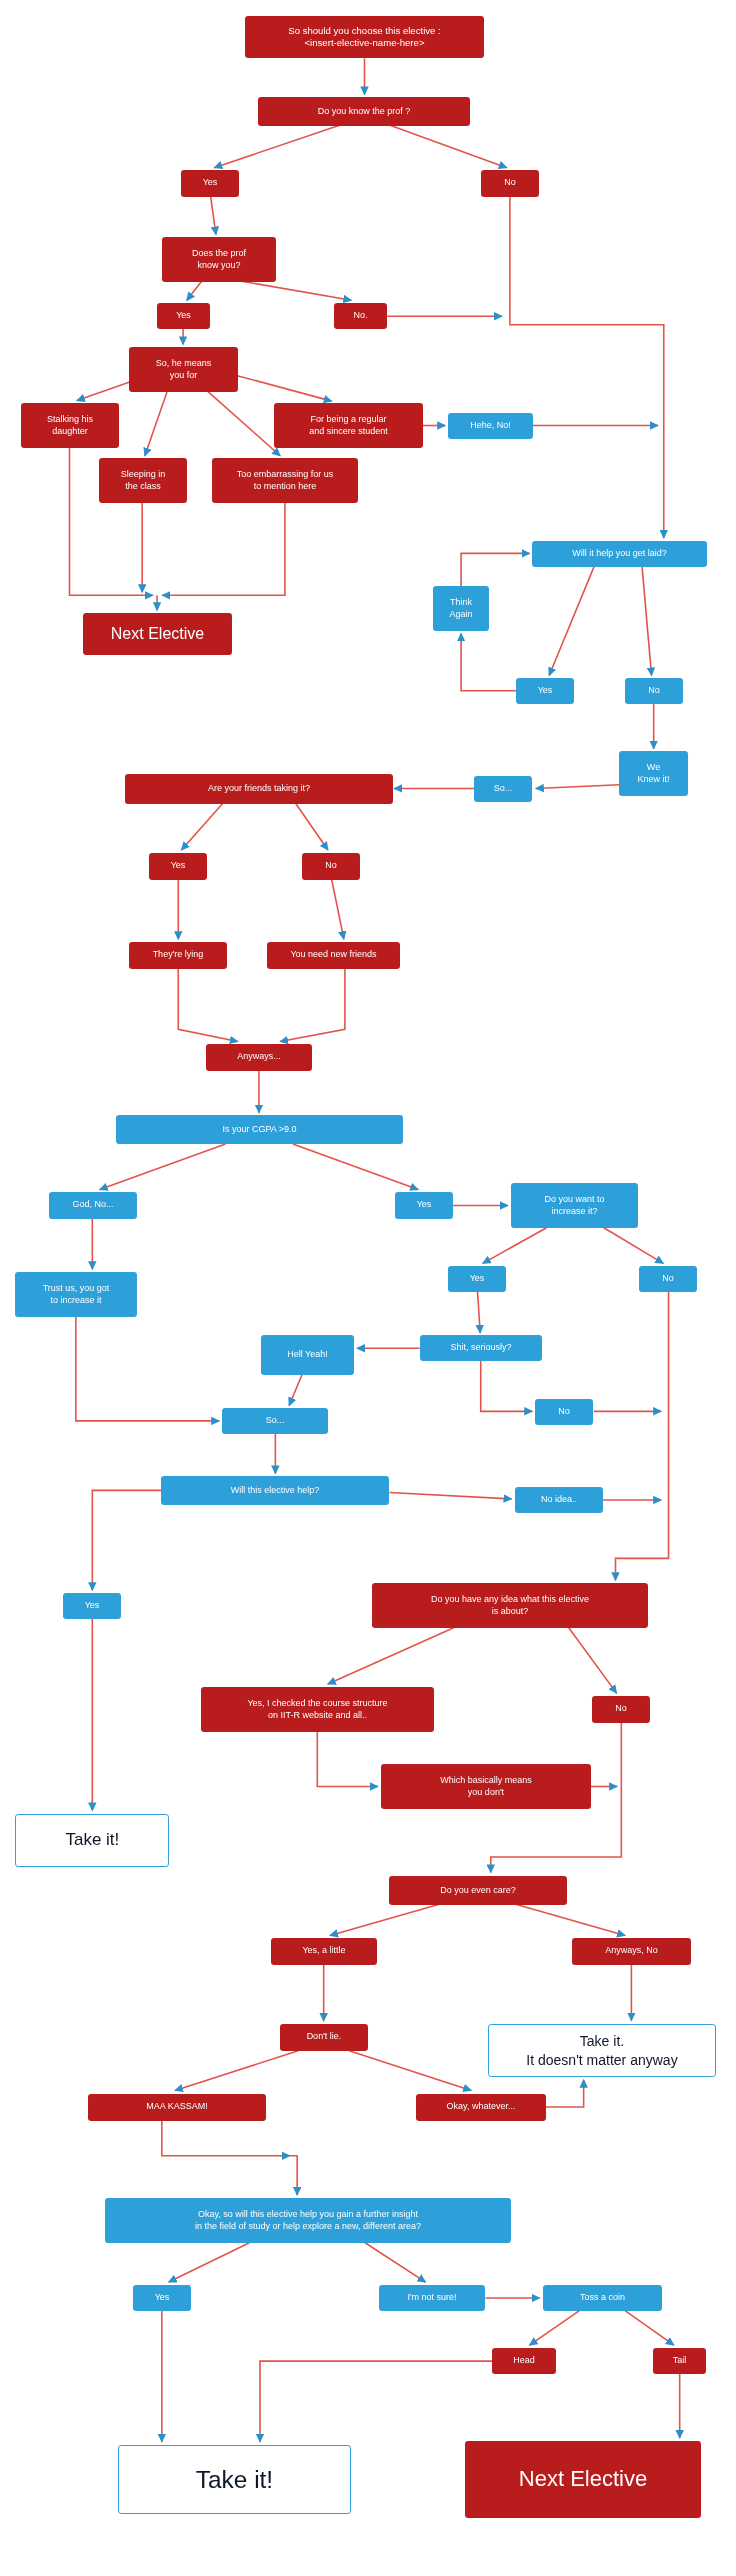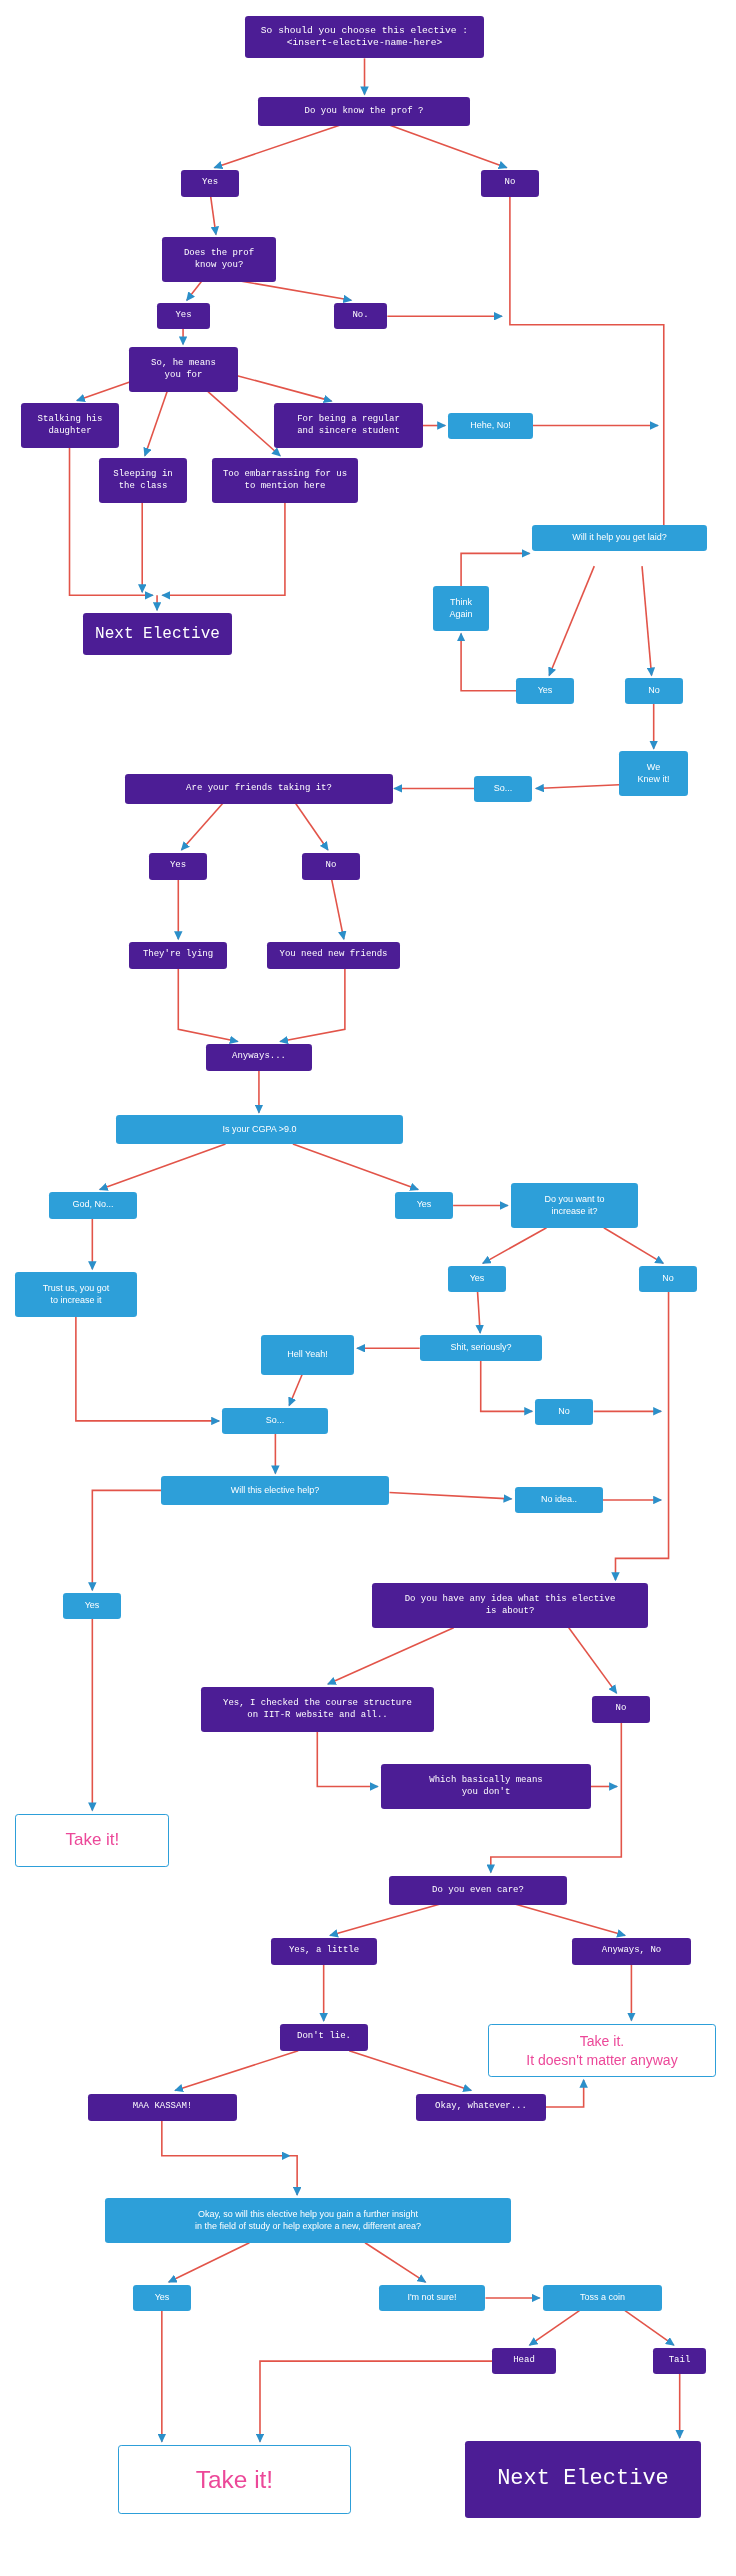--- a/index.html
+++ b/index.html
@@ -11,23 +11,23 @@
     position:absolute;
     display:flex; align-items:center; justify-content:center;
     text-align:center;
     color:#ffffff;
     border-radius:3.2px;
     font-size:9px; line-height:1.3;
     padding:2.1px 5.3px; box-sizing:border-box;
     white-space:pre-line;
     z-index:2;
   }
-  .red  {background:#4c1d95;font-family:Liberation Mono, monospace;}
+  .red  {background:#b91c1c;}
   .blue {background:#2D9FD9;}
-  .outline {background:#ffffff; border:1.6px solid #2D9FD9; color:#ec4899;}
+  .outline {background:#ffffff; border:1.6px solid #2D9FD9; color:#0f172a;}
   .fs18 {font-size:9.6px;}
   .fs26 {font-size:14px;}
   .fs30 {font-size:16px;}
   .fs32 {font-size:17px;}
   .fs42 {font-size:22px;}
   .fs46 {font-size:24.4px;}
 </style>
 </head>
 <body>
 
@@ -129,21 +129,21 @@
 you for</div>
   <div class="node red" style="left:21px;top:403px;width:98px;height:45px">Stalking his
 daughter</div>
   <div class="node red" style="left:274px;top:403px;width:149px;height:45px">For being a regular
 and sincere student</div>
   <div class="node blue" style="left:448px;top:413px;width:85px;height:25.5px">Hehe, No!</div>
   <div class="node red" style="left:99px;top:458px;width:88px;height:45px">Sleeping in
 the class</div>
   <div class="node red" style="left:212px;top:458px;width:146px;height:45px">Too embarrassing for us
 to mention here</div>
-  <div class="node blue" style="left:532px;top:525px;width:175px;height:25.5px">Will it help you get laid?</div>
+  <div class="node blue" style="left:532px;top:541px;width:175px;height:25.5px">Will it help you get laid?</div>
   <div class="node blue" style="left:433px;top:586px;width:56px;height:45px">Think
 Again</div>
   <div class="node red fs30" style="left:83px;top:613px;width:149px;height:42px">Next Elective</div>
   <div class="node blue" style="left:516px;top:678px;width:58px;height:25.5px">Yes</div>
   <div class="node blue" style="left:625px;top:678px;width:58px;height:25.5px">No</div>
   <div class="node blue" style="left:619px;top:751px;width:69px;height:45px">We
 Knew it!</div>
   <div class="node blue" style="left:474px;top:776px;width:58px;height:25.5px">So...</div>
   <div class="node red" style="left:125px;top:774px;width:268px;height:30px">Are your friends taking it?</div>
   <div class="node red" style="left:149px;top:853px;width:58px;height:26.5px">Yes</div>
@@ -174,21 +174,21 @@
   <div class="node red" style="left:592px;top:1696px;width:58px;height:26.5px">No</div>
   <div class="node red" style="left:381px;top:1764px;width:210px;height:45px">Which basically means
 you don't</div>
   <div class="node outline fs32" style="left:15.4px;top:1814px;width:154px;height:53px">Take it!</div>
   <div class="node red" style="left:389px;top:1876px;width:178px;height:29px">Do you even care?</div>
   <div class="node red" style="left:271px;top:1938px;width:106px;height:26.5px">Yes, a little</div>
   <div class="node red" style="left:572px;top:1938px;width:119px;height:26.5px">Anyways, No</div>
   <div class="node red" style="left:280px;top:2024px;width:88px;height:26.5px">Don't lie.</div>
   <div class="node outline fs26" style="left:488px;top:2024px;width:228px;height:53px">Take it.
 It doesn't matter anyway</div>
-  <div class="node red" style="left:88px;top:2094px;width:149px;height:26.5px">MAA KASSAM!</div>
+  <div class="node red" style="left:88px;top:2094px;width:178px;height:26.5px">MAA KASSAM!</div>
   <div class="node red" style="left:416px;top:2094px;width:130px;height:26.5px">Okay, whatever...</div>
   <div class="node blue" style="left:105px;top:2198px;width:406px;height:45px">Okay, so will this elective help you gain a further insight
 in the field of study or help explore a new,  different area?</div>
   <div class="node blue" style="left:133px;top:2285px;width:58px;height:25.5px">Yes</div>
   <div class="node blue" style="left:379px;top:2285px;width:106px;height:25.5px">I'm not sure!</div>
   <div class="node blue" style="left:543px;top:2285px;width:119px;height:25.5px">Toss a coin</div>
   <div class="node red" style="left:492px;top:2348px;width:64px;height:25.5px">Head</div>
   <div class="node red" style="left:653px;top:2348px;width:53px;height:25.5px">Tail</div>
   <div class="node outline fs46" style="left:118px;top:2445px;width:233px;height:69px">Take it!</div>
   <div class="node red fs42" style="left:465px;top:2441px;width:236px;height:77px">Next Elective</div>

